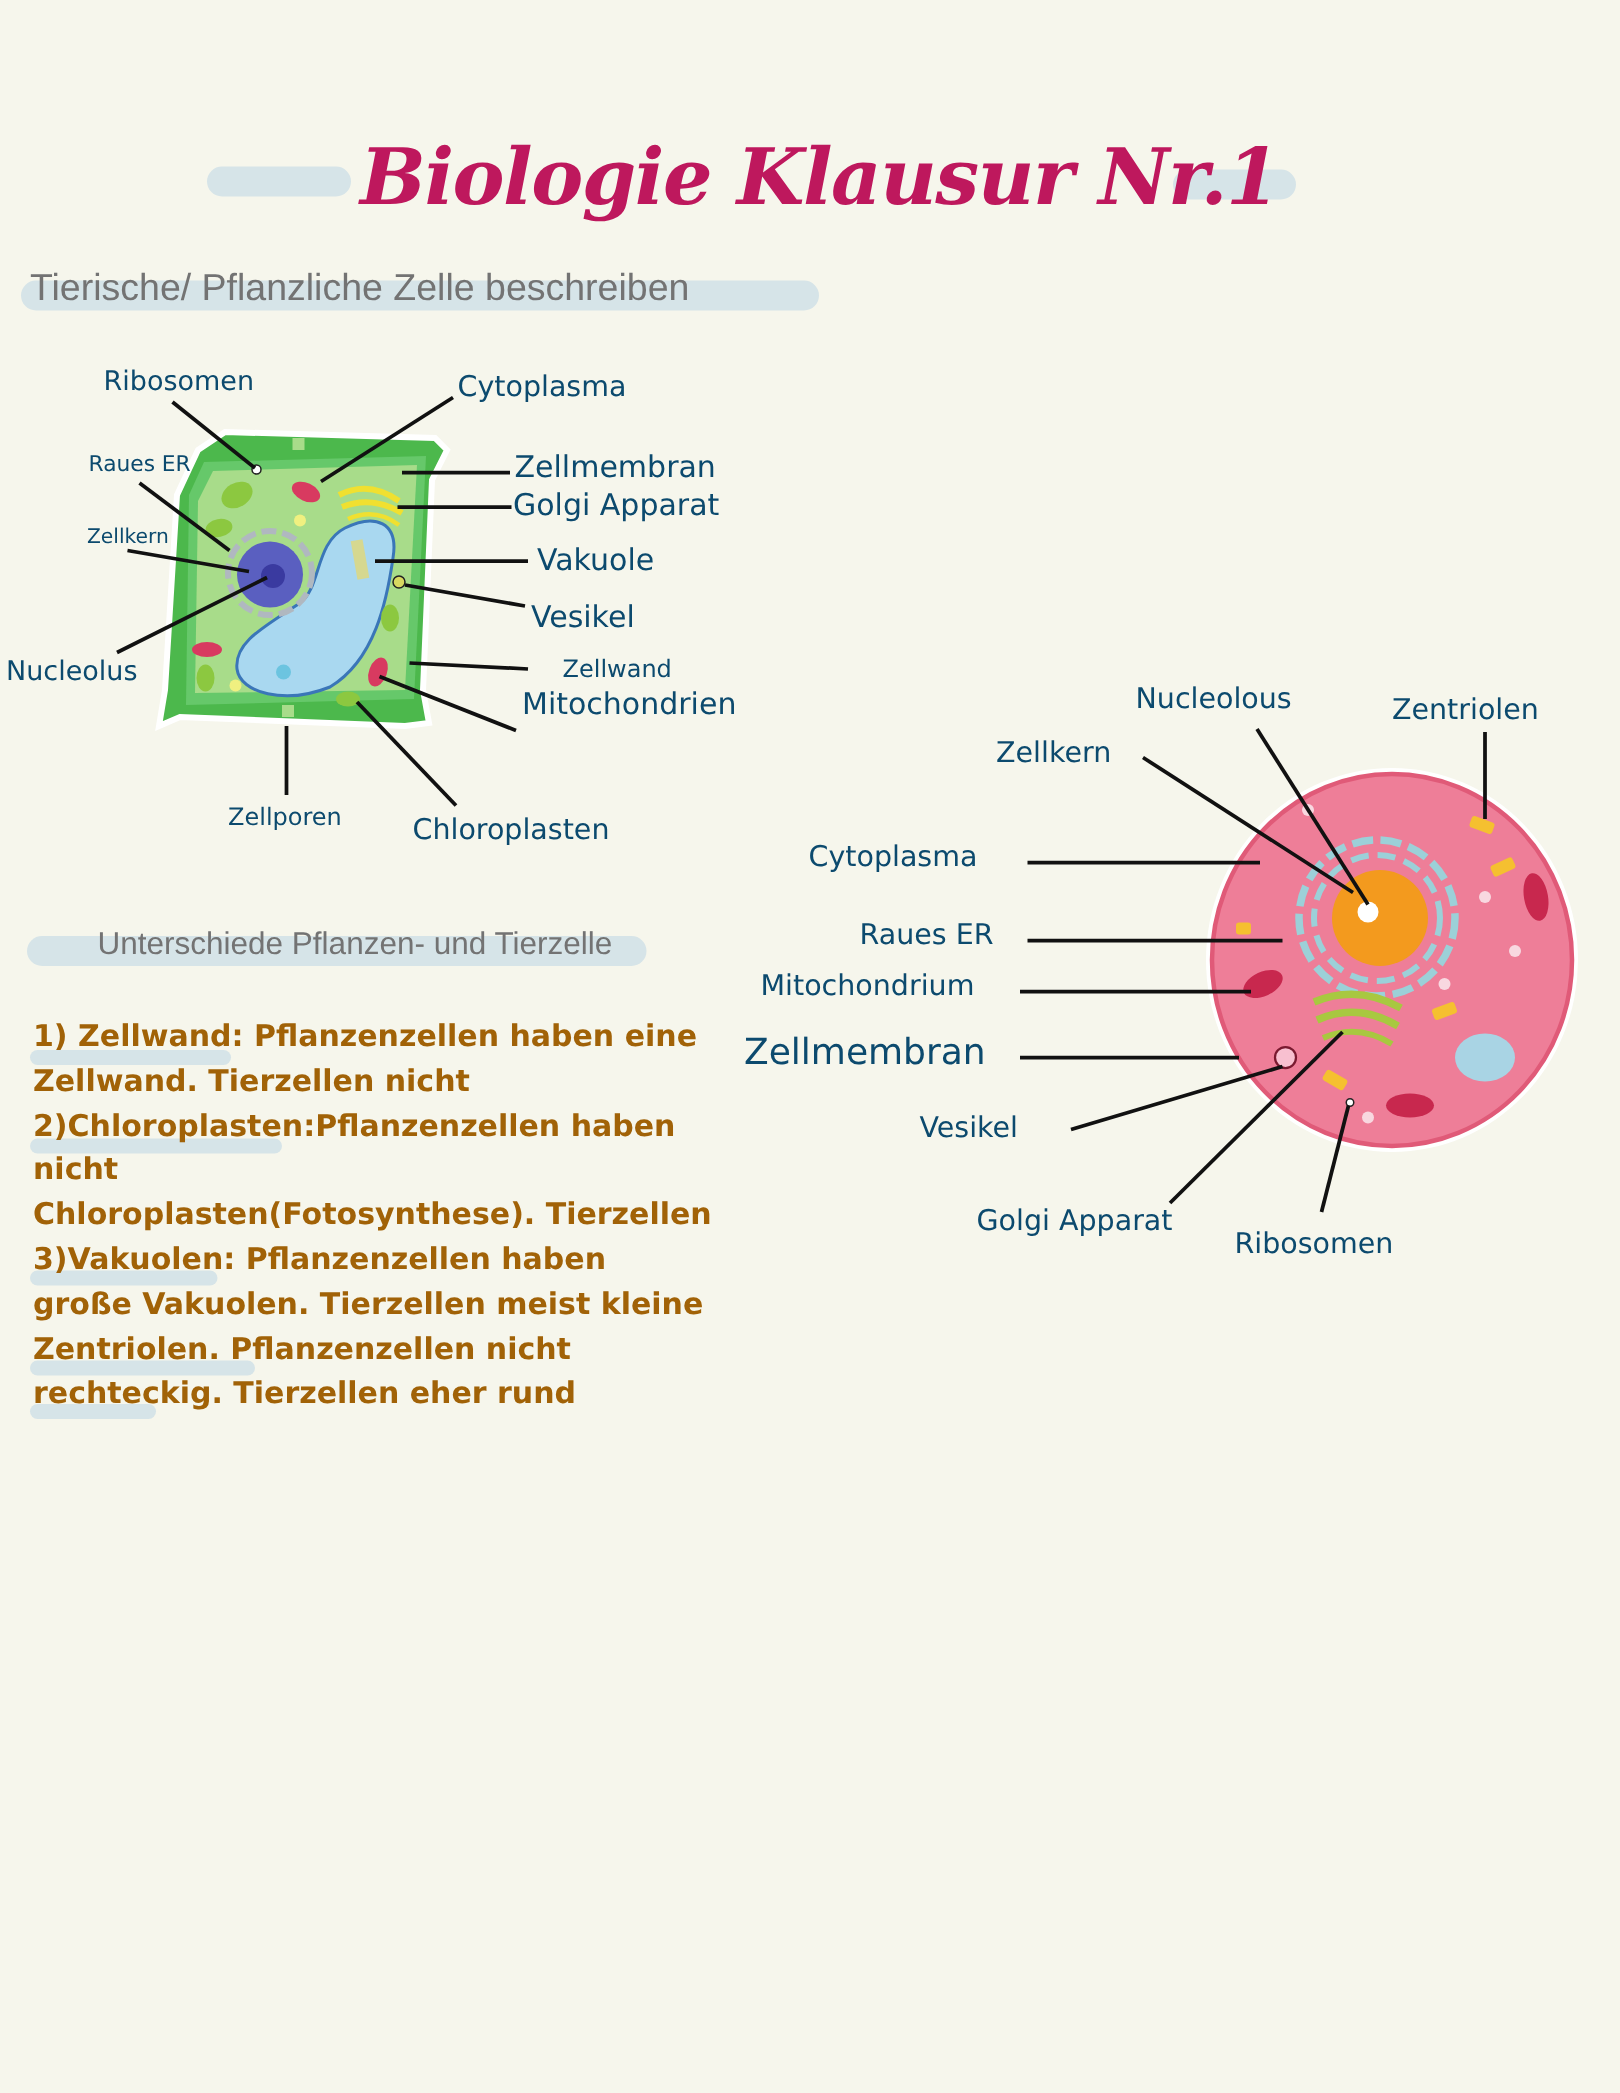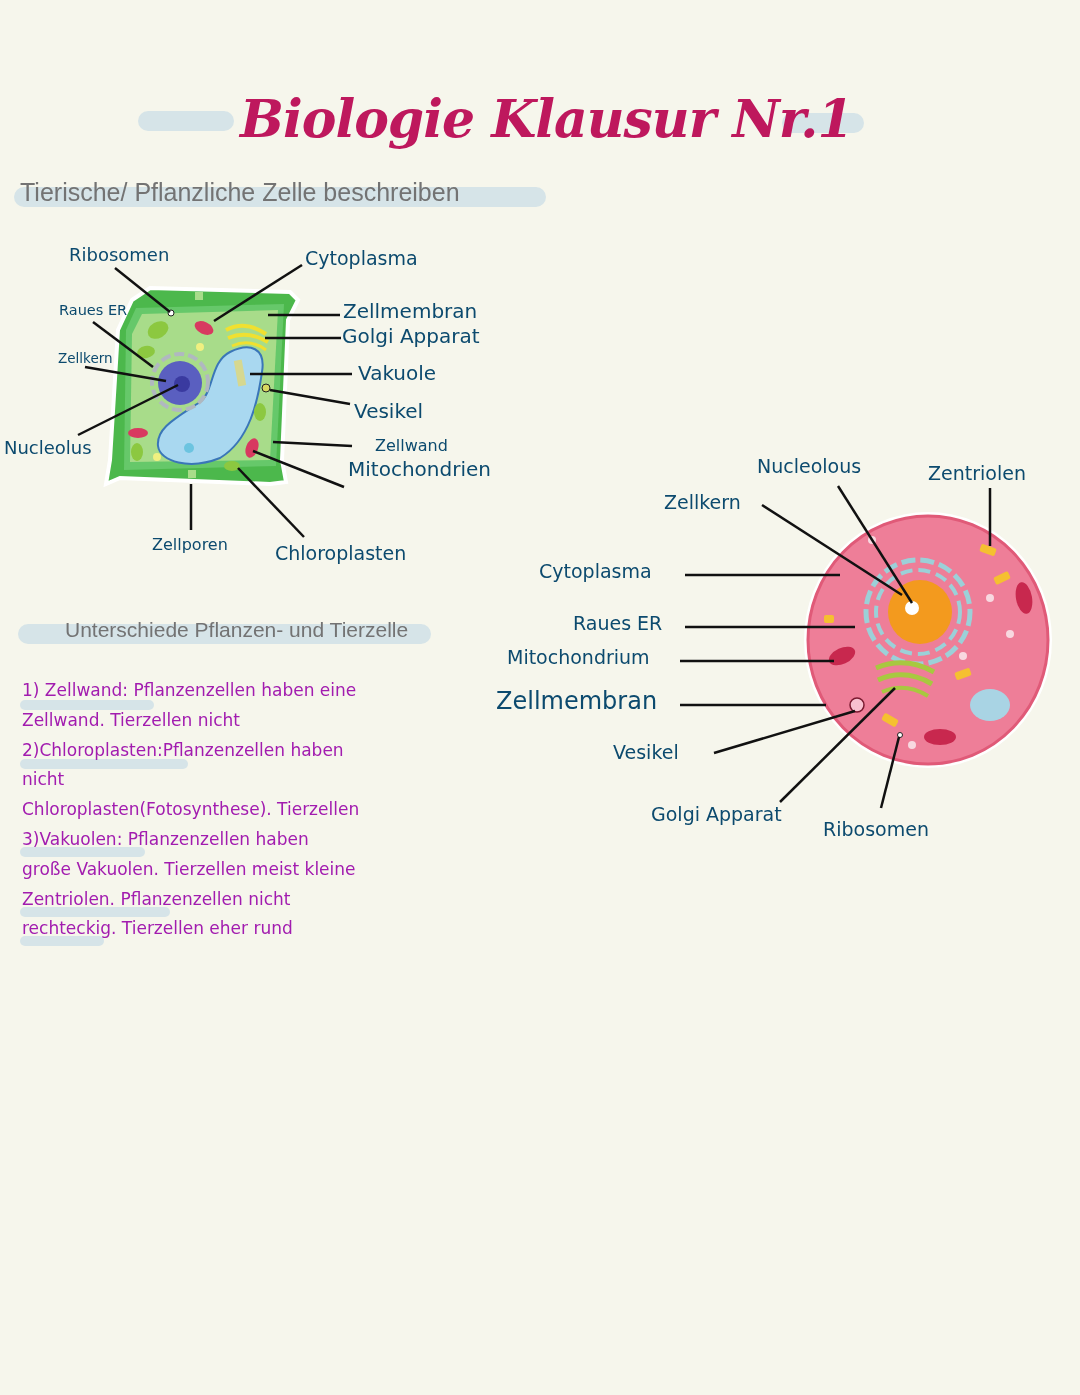--- a/index.html
+++ b/index.html
@@ -1,21 +1,21 @@
 <!DOCTYPE html>
 <html><head>
 <meta charset="utf-8">
 <style>
   html,body{margin:0;padding:0;}
   body{width:1080px;height:1395px;background:#f6f6ec;position:relative;overflow:hidden;font-family:"DejaVu Sans",sans-serif;color:#111;}
   .pill{position:absolute;background:#d6e4e8;border-radius:12px;}
   .title{position:absolute;left:240px;top:88px;font-family:"DejaVu Serif",serif;font-style:italic;font-weight:bold;font-size:52px;letter-spacing:-1px;color:#be185d;white-space:nowrap;}
   .heading{position:absolute;font-family:"Liberation Sans",sans-serif;font-size:25px;color:#737373;white-space:nowrap;}
   .lbl{position:absolute;font-family:"DejaVu Sans",sans-serif;font-weight:normal;color:#0c4a6e;white-space:nowrap;}
-  .body-text{position:absolute;left:22px;top:676px;width:440px;font-family:"DejaVu Sans",sans-serif;font-weight:normal;font-size:17px;line-height:29.8px;color:#a21caf;}
+  .body-text{position:absolute;left:22px;top:676px;width:440px;font-family:"DejaVu Sans",sans-serif;font-weight:bold;font-size:20px;line-height:29.8px;color:#a16207;}
   .body-line{position:relative;white-space:nowrap;}
   .hl{position:absolute;background:#d6e4e8;border-radius:8px;height:10px;z-index:0;}
   .body-line span{position:relative;z-index:1;}
   svg{position:absolute;}
 </style>
 </head>
 <body>
 
 <div class="pill" style="left:138px;top:111px;width:96px;height:20px;"></div>
 <div class="pill" style="left:782px;top:113px;width:82px;height:20px;"></div>

